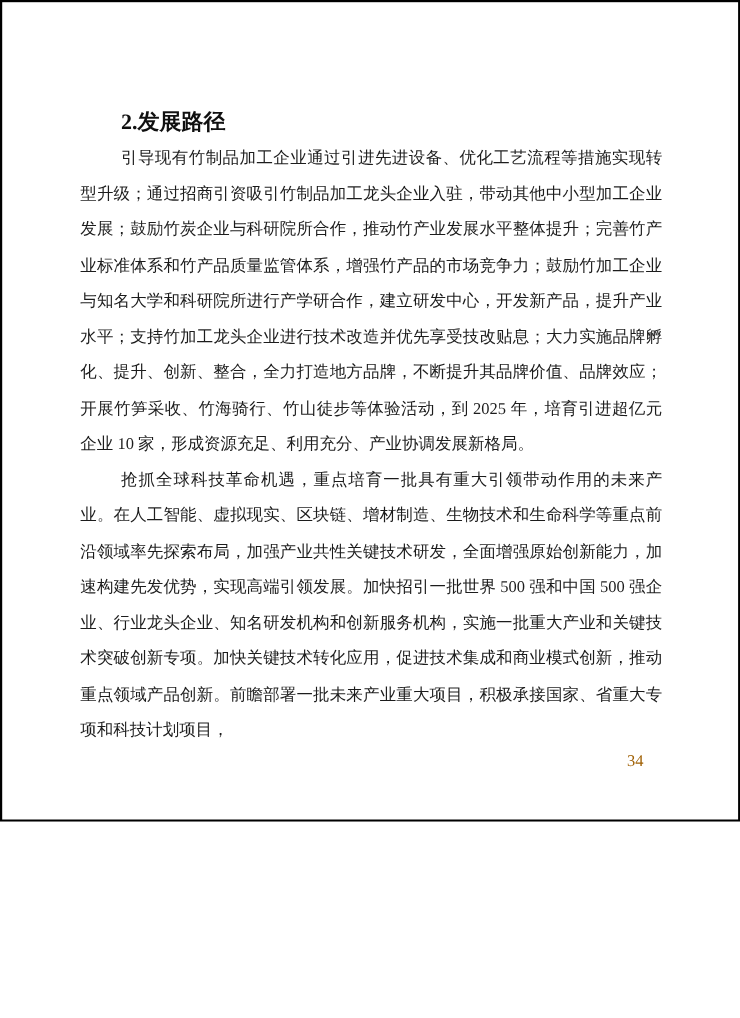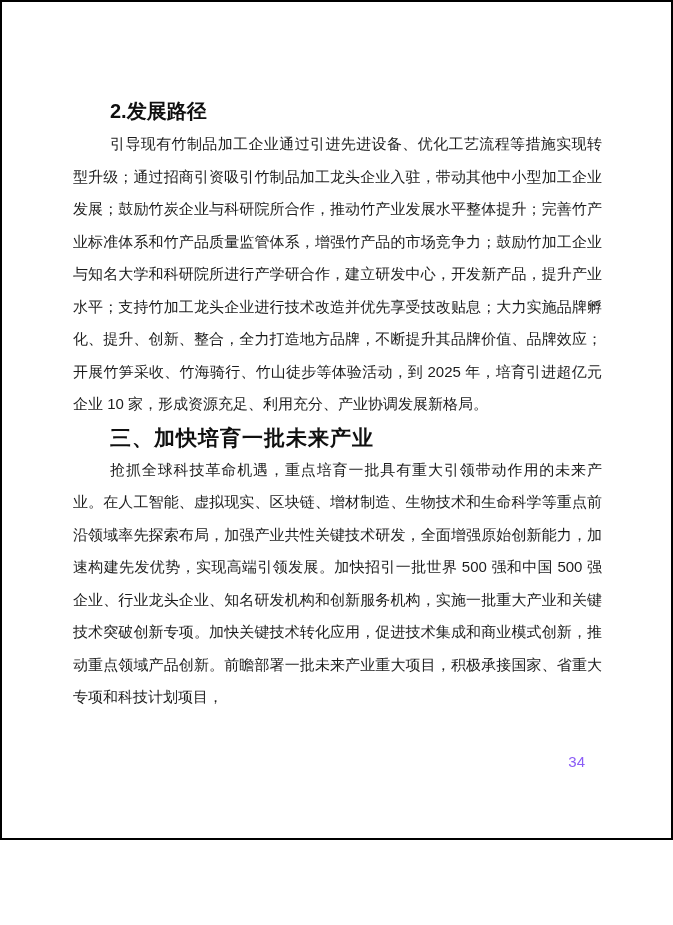--- a/index.html
+++ b/index.html
@@ -3,26 +3,26 @@
 <meta charset="utf-8">
 <style>
   html, body {
     margin: 0;
     padding: 0;
     background: #ffffff;
   }
   .page {
     position: relative;
     width: 673px;
-    height: 840px;
+    height: 747px;
     box-sizing: border-box;
     background: #ffffff;
     border: 2px solid #000000;
     padding: 93px 69px 0 71px;
-    font-family: Liberation Sans, sans-serif;
+    font-family: Liberation Serif, serif;
     color: #1c1c1c;
     overflow: hidden;
   }
   .heading-sub {
     margin: 0;
     font-size: 20px;
     line-height: 33px;
     font-weight: bold;
     color: #101010;
     text-indent: 37px;
@@ -41,33 +41,32 @@
     font-size: 21px;
     line-height: 33px;
     font-weight: bold;
     letter-spacing: 1px;
     color: #101010;
     text-indent: 37px;
   }
   .page-number {
     position: absolute;
     right: 86px;
-    bottom: 68px;
+    bottom: 44px;
     font-size: 15px;
-    color: #8b5cf6;
+    color: #a16207;
   }
 </style>
 </head>
 <body>
 
 <div class="page">
 
   <h3 class="heading-sub">2.发展路径</h3>
 
   <p class="body-para">引导现有竹制品加工企业通过引进先进设备、优化工艺流程等措施实现转型升级；通过招商引资吸引竹制品加工龙头企业入驻，带动其他中小型加工企业发展；鼓励竹炭企业与科研院所合作，推动竹产业发展水平整体提升；完善竹产业标准体系和竹产品质量监管体系，增强竹产品的市场竞争力；鼓励竹加工企业与知名大学和科研院所进行产学研合作，建立研发中心，开发新产品，提升产业水平；支持竹加工龙头企业进行技术改造并优先享受技改贴息；大力实施品牌孵化、提升、创新、整合，全力打造地方品牌，不断提升其品牌价值、品牌效应；开展竹笋采收、竹海骑行、竹山徒步等体验活动，到 2025 年，培育引进超亿元企业 10 家，形成资源充足、利用充分、产业协调发展新格局。</p>
 
-  <h2 class="heading-main">三、加快培育一批未来产业</h2>
 
   <p class="body-para">抢抓全球科技革命机遇，重点培育一批具有重大引领带动作用的未来产业。在人工智能、虚拟现实、区块链、增材制造、生物技术和生命科学等重点前沿领域率先探索布局，加强产业共性关键技术研发，全面增强原始创新能力，加速构建先发优势，实现高端引领发展。加快招引一批世界 500 强和中国 500 强企业、行业龙头企业、知名研发机构和创新服务机构，实施一批重大产业和关键技术突破创新专项。加快关键技术转化应用，促进技术集成和商业模式创新，推动重点领域产品创新。前瞻部署一批未来产业重大项目，积极承接国家、省重大专项和科技计划项目，</p>
 
   <div class="page-number">34</div>
 
 </div>
 
 </body></html>

